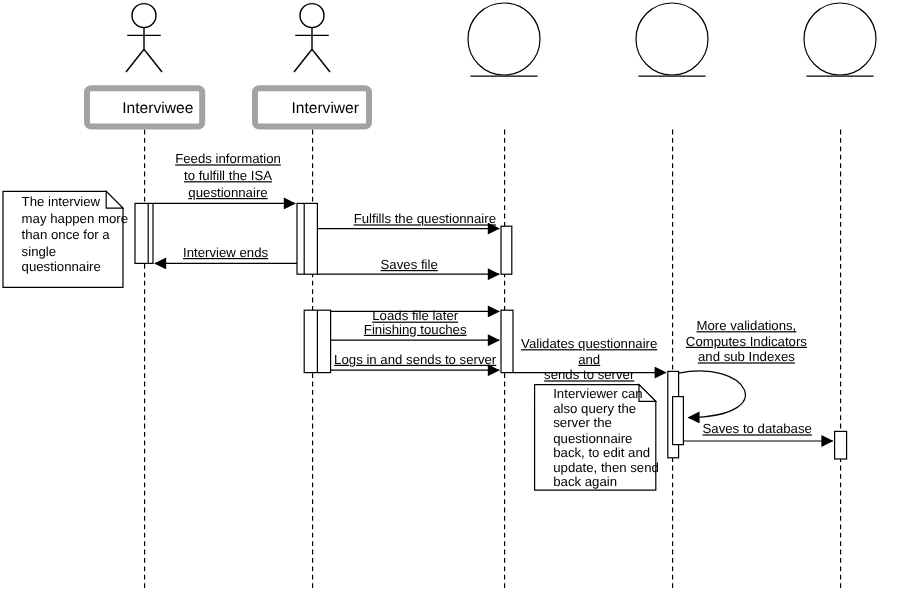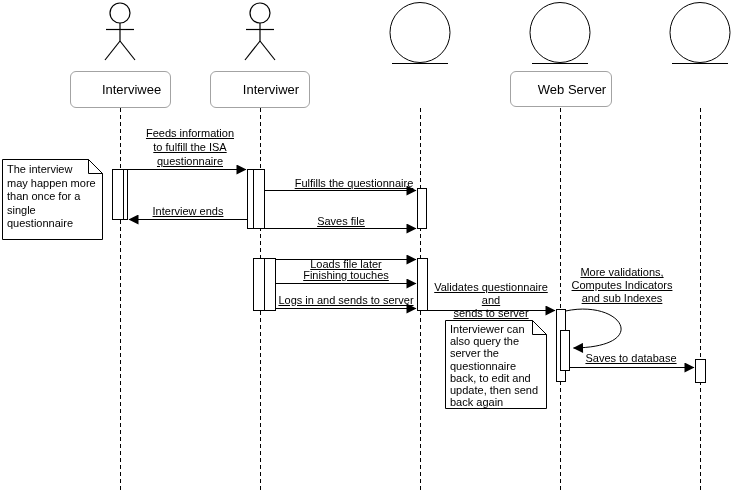--- a/index.html
+++ b/index.html
@@ -3,33 +3,34 @@
 <meta charset="utf-8">
 <style>
   html,body { margin:0; padding:0; background:#ffffff; }
   .canvas {
     position:relative; width:751px; height:491px; background:#ffffff;
     font-family:"Liberation Sans", sans-serif; color:#000; overflow:hidden;
   }
   svg.layer { position:absolute; left:0; top:0; }
   .actor-box {
     position:absolute; box-sizing:border-box; background:#ffffff;
-    border:1px solid #a3a3a3; border-radius:6px;
+    border:5px solid #a3a3a3; border-radius:6px;
     display:flex; align-items:center; justify-content:center;
     font-size:13px; white-space:nowrap;padding-left:22px;
   }
   .msg-label {
     position:absolute; font-size:11px; line-height:13px; text-align:center;
     white-space:pre-line;
     text-decoration:underline;
   }
   .lh14 { line-height:14px; }
   .note-text {
     position:absolute; font-size:11px; line-height:13.5px; text-align:left;
     white-space:pre-line;
+    margin-left:11px;
   }
   .note-text.small { line-height:12.2px; }
 </style>
 </head>
 <body>
 
 <div class="canvas">
 
   <svg class="layer" width="751" height="491" viewBox="0 0 751 491">
     <defs>
@@ -111,21 +112,20 @@
       <line x1="275.5" y1="283.5" x2="416" y2="283.5" marker-end="url(#arr)"></line>
       <line x1="275.5" y1="308.5" x2="416" y2="308.5" marker-end="url(#arr)"></line>
       <line x1="427.5" y1="310.5" x2="555" y2="310.5" marker-end="url(#arr)"></line>
       <path d="M 565.5 311 C 622 299, 652 347, 573.5 348" marker-end="url(#arr)"></path>
       <line x1="569.5" y1="367.5" x2="694" y2="367.5" marker-end="url(#arr)"></line>
     </g>
   </svg>
 
   <div class="actor-box" style="left:70px;  top:71px; width:101px; height:37px;">Interviwee</div>
   <div class="actor-box" style="left:210px; top:71px; width:100px; height:37px;">Interviwer</div>
-  <div class="actor-box" style="left:510px; top:71px; width:102px; height:36px;">Web Server</div>
 
   <div class="msg-label lh14" style="left:122px; top:126px; width:136px;">Feeds information
 to fulfill the ISA
 questionnaire</div>
   <div class="msg-label" style="left:266px; top:177px; width:150px;margin-left:13px;">Fulfills the questionnaire</div>
   <div class="msg-label" style="left:132px; top:205px; width:112px;">Interview ends</div>
   <div class="msg-label" style="left:266px; top:215px; width:150px;">Saves file</div>
   <div class="msg-label" style="left:278px; top:245px; width:136px;margin-top:13px;">Loads file later</div>
   <div class="msg-label" style="left:278px; top:294px; width:136px;">Logs in and sends to server</div>
   <div class="msg-label" style="left:278px; top:269px; width:136px;">Finishing touches</div>

